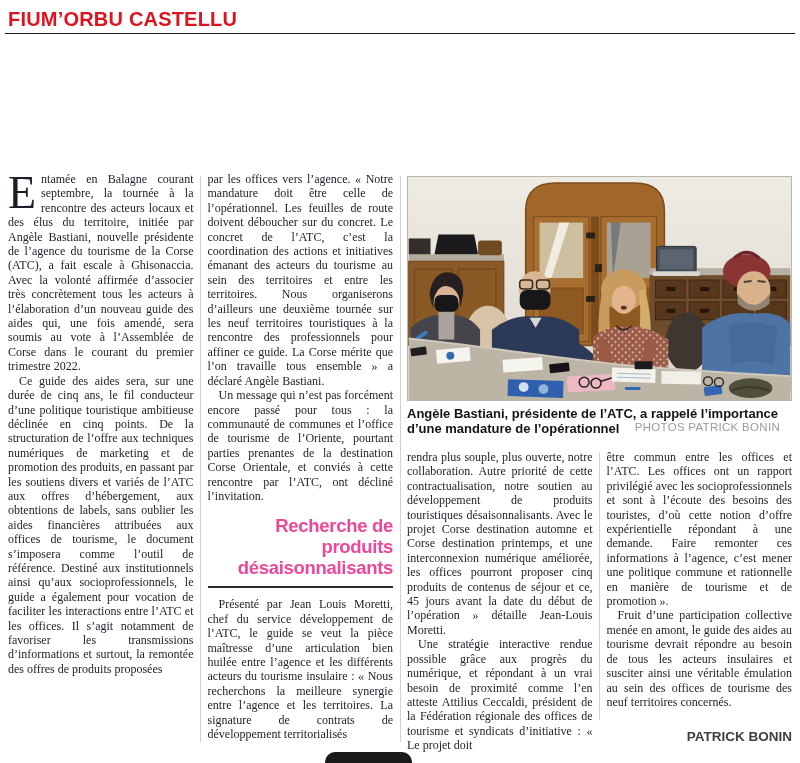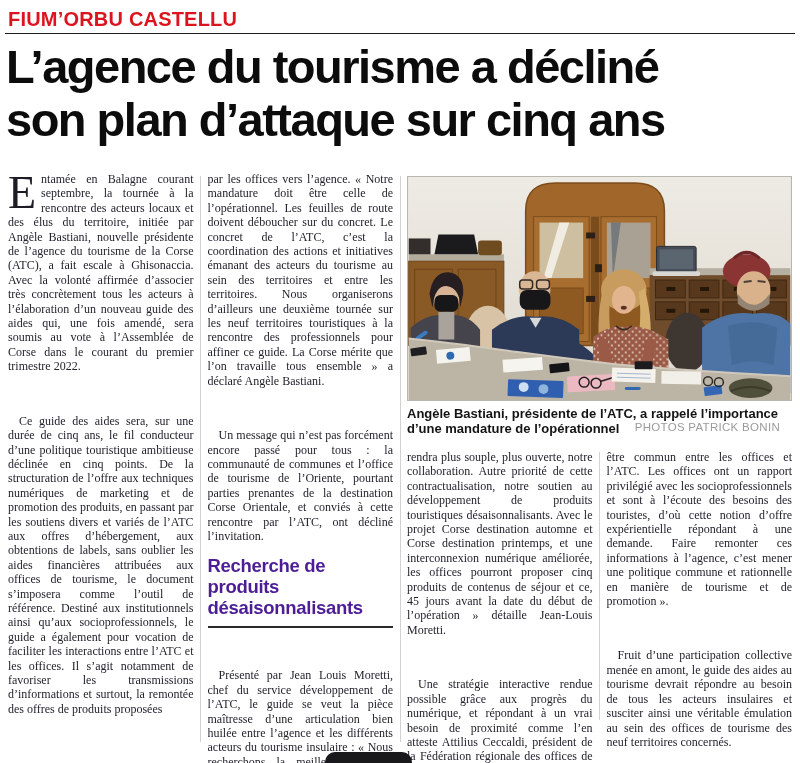--- a/index.html
+++ b/index.html
@@ -13,30 +13,30 @@
             font-size:47px;line-height:53px;font-weight:700;color:#0c0c0c;
             letter-spacing:-1.5px;font-family:"Liberation Sans",sans-serif;}
   
   .body-area{position:absolute;left:8px;top:172px;width:784px;height:591px;}
   .cols{display:flex;gap:14px;height:100%;}
   .col{flex:1 1 0;min-width:0;overflow:hidden;
        font-family:"Liberation Serif","DejaVu Serif",serif;
        font-size:12px;line-height:14.4px;color:#23232e;
        text-align:justify;hyphens:auto;-webkit-hyphens:auto;}
   .para{margin:0;}
-  .para.indent{text-indent:11px;margin-top:40px;}
+  .para.indent{text-indent:11px;}
   .it{}
   .dropcap{float:left;font-size:46px;line-height:37px;padding:2px 5px 0 0;
            font-family:"Liberation Serif",serif;color:#1d1d28;}
   .subhead{margin:12px 0 0 0;font-family:"Liberation Sans",sans-serif;
-           font-size:18.5px;line-height:21px;font-weight:700;color:#4c1d95;
-           letter-spacing:-.3px;text-align:left;}
+           font-size:18.5px;line-height:21px;font-weight:700;color:#ec4899;
+           letter-spacing:-.3px;text-align:right;}
   .subrule{height:2px;background:#2a2a2a;margin:8px 0 9px 0;}
-  .byline{margin-top:28px;text-align:right;font-family:"Liberation Sans",sans-serif;
-          font-size:13.5px;font-weight:700;color:#6d28d9;}
+  .byline{margin-top:21px;text-align:right;font-family:"Liberation Sans",sans-serif;
+          font-size:13.5px;font-weight:700;color:#404040;}
   .photo-spacer{height:278px;}
   .vrule{position:absolute;width:1px;background:#d2d2d2;top:4px;}
   #vr1{left:192px;height:566px;}
   #vr2{left:392px;height:566px;}
   #vr3{left:591px;top:280px;height:268px;}
   
   .photo-block{position:absolute;left:399px;top:4px;width:385px;margin:0;}
   .photo-frame{width:385px;height:225px;border:1px solid #b9b6ae;box-sizing:border-box;
                background:#e9e6df;display:block;}
   .photo-frame svg{display:block;width:100%;height:100%;}
@@ -49,21 +49,21 @@
   .viewer-pill{position:absolute;left:325px;top:752px;width:87px;height:11px;
                background:#19191b;border-radius:10px 10px 0 0;}
 </style>
 </head>
 <body>
 
 <div class="page">
 
   <div class="kicker">FIUM’ORBU CASTELLU</div>
   <div class="kicker-rule"></div>
-  <h1 class="headline"><span>L’agence du tourisme a décliné</span><br><span>son plan d’attaque sur cinq ans</span></h1>
+  <h1 class="headline"><br></h1>
 
   <div class="body-area">
     <div class="cols">
       <div class="col" lang="fr">
           <p class="para"><span class="dropcap">E</span><span>ntamée en Balagne courant septembre, la tournée à la rencontre des acteurs locaux et des élus du territoire, initiée par Angèle Bastiani, nouvelle présidente de l’agence du tourisme de la Corse (ATC), a fait escale à Ghisonaccia. Avec la volonté affirmée d’associer très concrètement tous les acteurs à l’élaboration d’un nouveau guide des aides qui, une fois amendé, sera soumis au vote à l’Assemblée de Corse dans le courant du premier trimestre 2022.</span></p>
           <p class="para indent"><span>Ce guide des aides sera, sur une durée de cinq ans, le fil conducteur d’une politique touristique ambitieuse déclinée en cinq points. De la structuration de l’offre aux techniques numériques de marketing et de promotion des produits, en passant par les soutiens divers et variés de l’ATC aux offres d’hébergement, aux obtentions de labels, sans oublier les aides financières attribuées aux offices de tourisme, le document s’imposera comme l’outil de référence. Destiné aux institutionnels ainsi qu’aux socioprofessionnels, le guide a également pour vocation de faciliter les interactions entre l’ATC et les offices. Il s’agit notamment de favoriser les transmissions d’informations et surtout, la remontée des offres de produits proposées</span></p>
         </div>
       <div class="col" lang="fr">
           <p class="para"><span>par les offices vers l’agence. </span><span class="it">« Notre mandature doit être celle de l’opérationnel. Les feuilles de route doivent déboucher sur du concret. Le concret de l’ATC, c’est la coordination des actions et initiatives émanant des acteurs du tourisme au sein des territoires et entre les territoires. Nous organiserons d’ailleurs une deuxième tournée sur les neuf territoires touristiques à la rencontre des professionnels pour affiner ce guide. La Corse mérite que l’on travaille tous ensemble »</span><span> a déclaré Angèle Bastiani.</span></p>
           <p class="para indent"><span>Un message qui n’est pas forcément encore passé pour tous : la communauté de communes et l’office de tourisme de l’Oriente, pourtant parties prenantes de la destination Corse Orientale, et conviés à cette rencontre par l’ATC, ont décliné l’invitation.</span></p>

